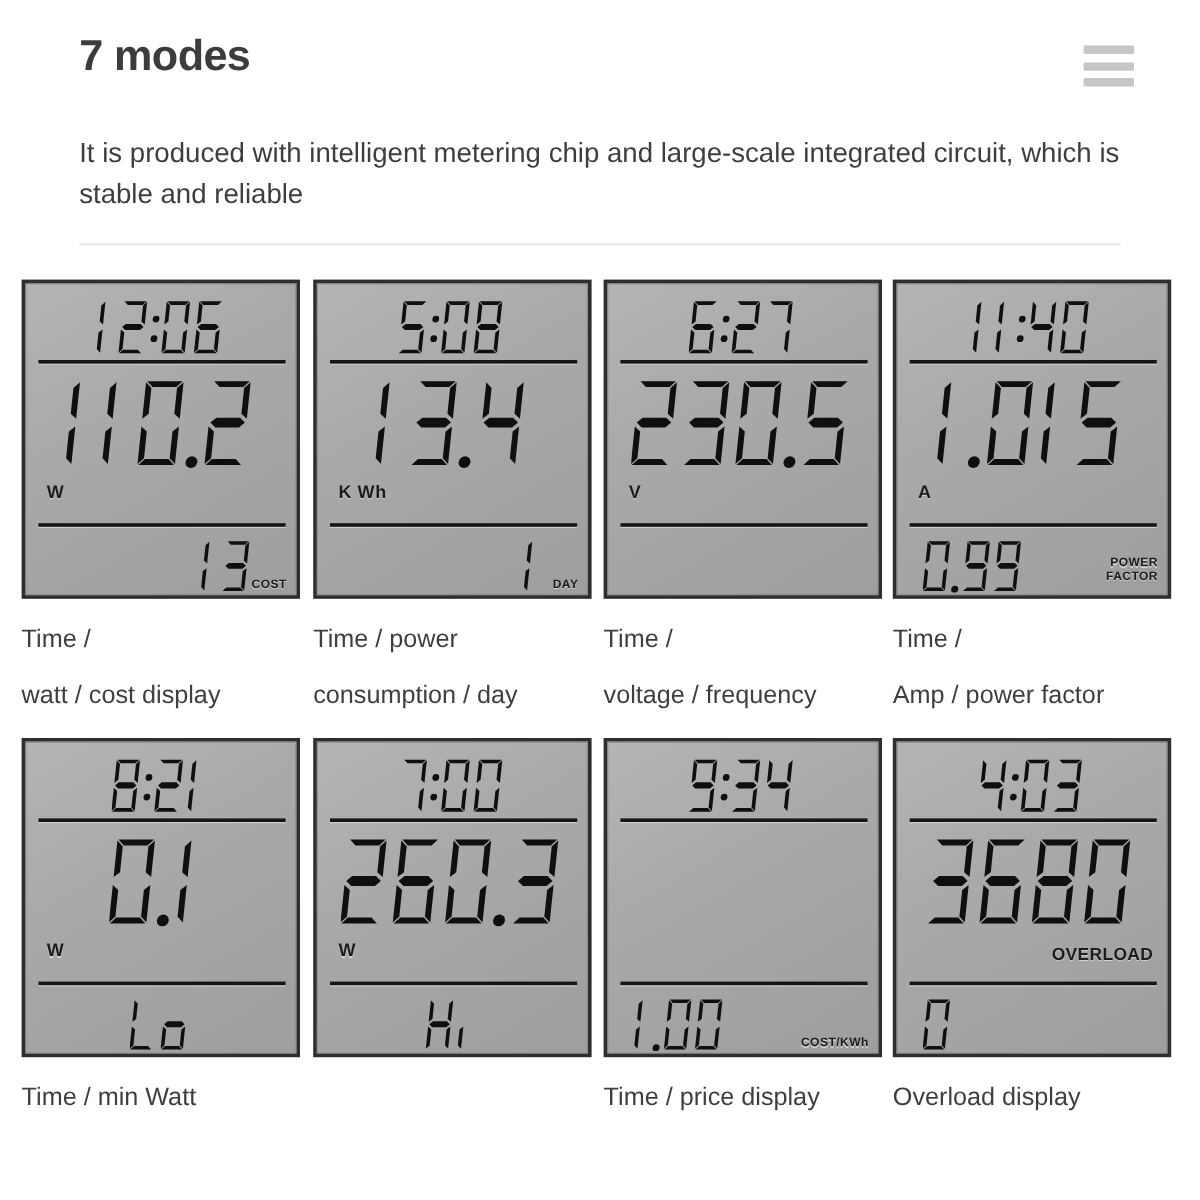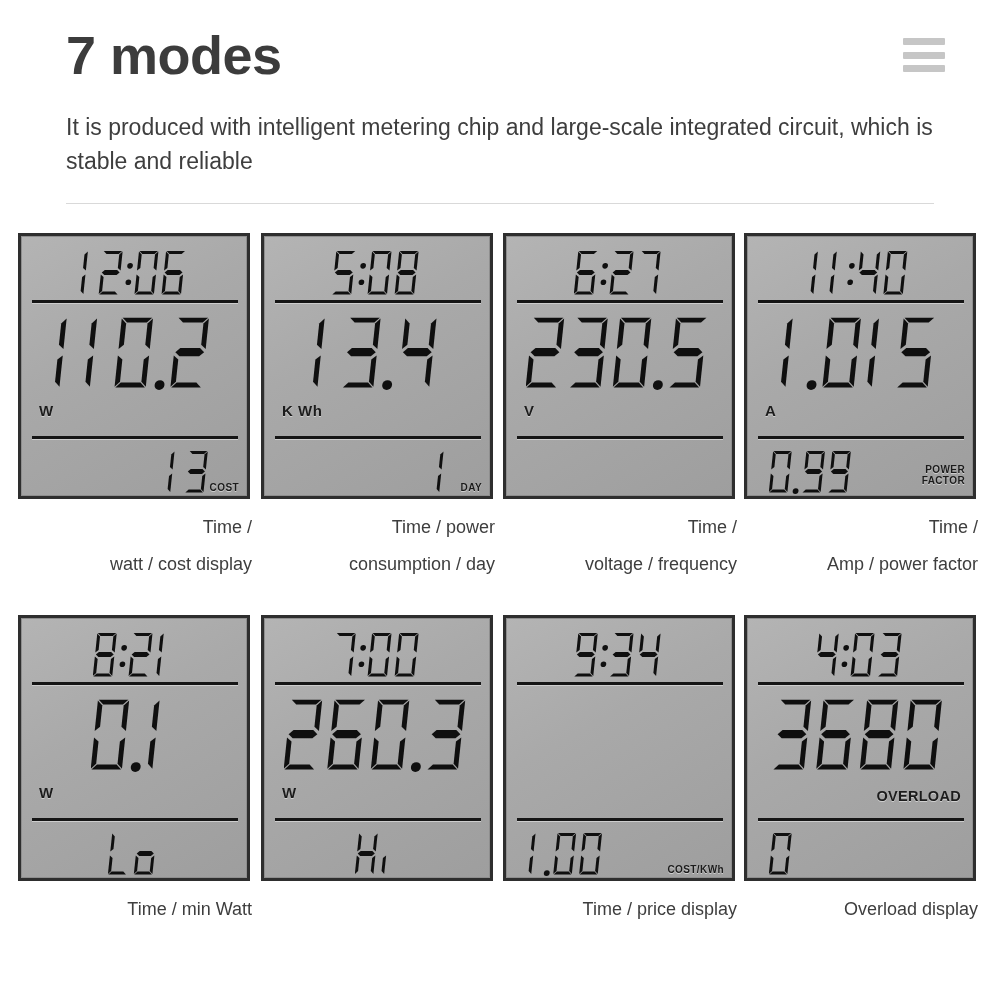--- a/index.html
+++ b/index.html
@@ -9,21 +9,21 @@
     font-family:"Liberation Sans", sans-serif;
     color:#3b3b3b;
     overflow:hidden;
   }
   .page{position:relative;width:1000px;height:1000px;}
 
   
   .header{position:absolute;left:0;top:0;width:1000px;height:208px;}
   .title{
     position:absolute;left:66px;top:26px;
-    font-size:54px;font-weight:bold;color:#3c3c3c;
+    font-size:36px;font-weight:bold;color:#3c3c3c;
     letter-spacing:-0.5px;line-height:1.1;
   }
   .hamburger{
     position:absolute;right:55px;top:38px;
     width:42px;height:34px;
     display:flex;flex-direction:column;justify-content:space-between;
   }
   .hamburger span{display:block;height:7px;background:#c6c6c6;border-radius:1px;}
 
   .subtitle{
@@ -88,21 +88,21 @@
   }
   .sublabel.two-line{bottom:10px;}
 
   svg.lcdseg{display:block;}
   svg.lcdseg .on{fill:#0f0f0f;}
   svg.lcdseg .dot{fill:#0f0f0f;}
 
   
   .caption{
     position:absolute;top:276px;width:234px;left:0;
-    text-align:right;font-size:18px;line-height:37px;color:#3e3e3e;
+    text-align:left;font-size:21px;line-height:47px;color:#3e3e3e;
   }
 </style>
 </head>
 <body>
 
 <div class="page">
 
   <div class="header">
     <div class="title">7 modes</div>
     <div class="hamburger">

